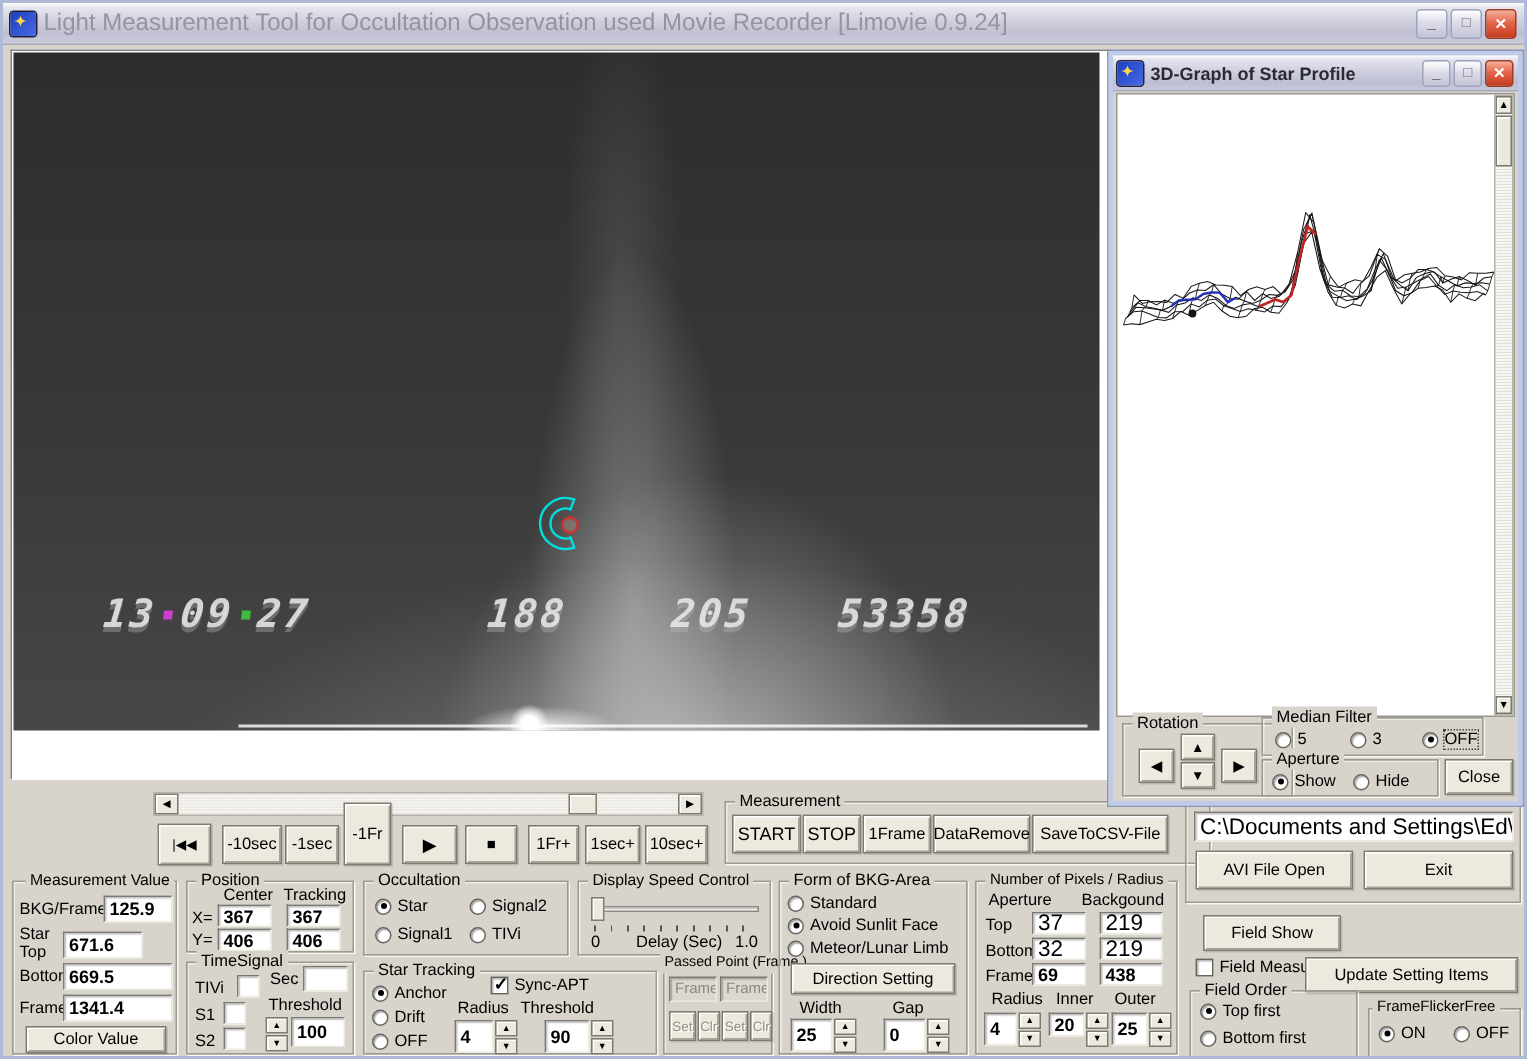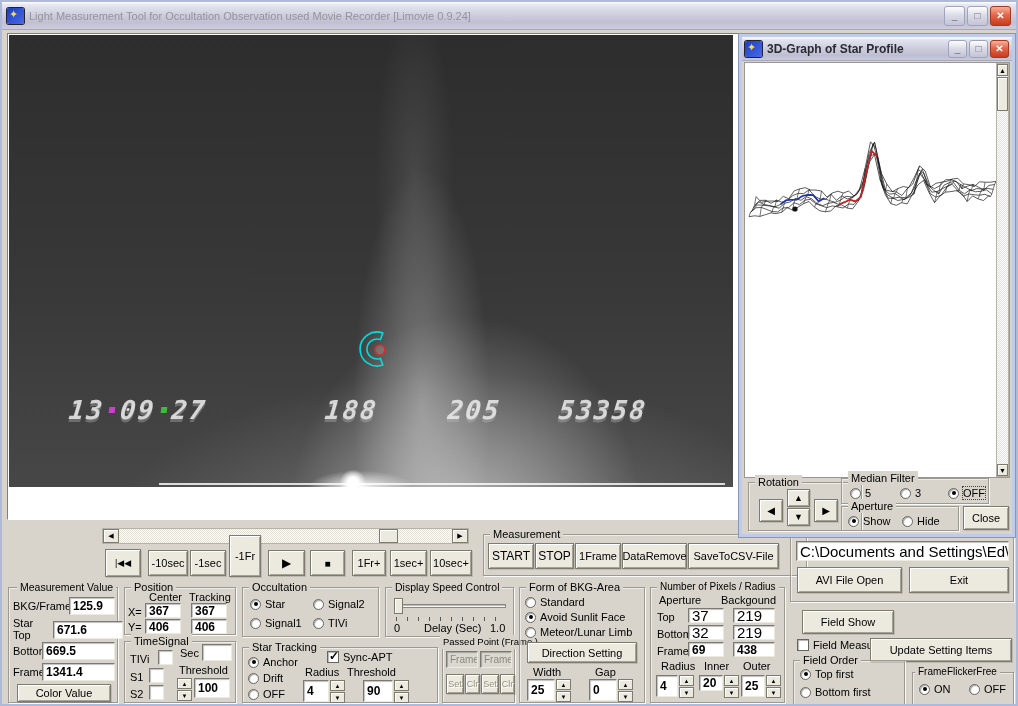--- a/index.html
+++ b/index.html
@@ -8,21 +8,21 @@
   .app { position:relative; width:1018px; height:706px; background:#d8d4cb; overflow:hidden;
          border:2px solid #aebad8; }
   .abs { position:absolute; }
   
   .titlebar { position:absolute; left:0; top:0; right:0; height:28px; display:flex; align-items:center;
               padding:0 5px; background:linear-gradient(180deg,#fdfdff 0%,#e7e7f1 10%,#cfcfdf 45%,#c0c0d2 75%,#ccccde 100%);
               border-bottom:1px solid #a8a8bc; }
   .app-icon { width:17px; height:16px; margin-right:5px; border-radius:2px; position:relative;
               background:linear-gradient(135deg,#1b3fbd,#4a6ae8); box-shadow:0 0 0 1px #223; }
   .app-icon::after { content:"✦"; position:absolute; left:2px; top:0px; color:#ffd84a; font-size:11px; }
-  .title-text { flex:1; font-size:11px; color:#94949f; white-space:nowrap; overflow:hidden; }
+  .title-text { flex:1; font-size:16px; color:#94949f; white-space:nowrap; overflow:hidden; }
   .winbtns { display:flex; gap:2px; }
   .winbtn { width:21px; height:20px; border-radius:3px; display:flex; align-items:center; justify-content:center;
             font-size:10px; color:#6f6f82; background:linear-gradient(180deg,#ffffff,#dcdce8 45%,#c3c3d6);
             border:1px solid #9fa4bd; }
   .winbtn.close { background:linear-gradient(180deg,#f6b09a,#e4664a 45%,#c63d1e); color:#fff; font-weight:bold; border-color:#a03a20; }
   
   .g { position:absolute; border:1px solid #9c9a90; box-shadow:1px 1px 0 rgba(255,255,255,.85), inset 1px 1px 0 rgba(255,255,255,.55); }
   .gl { position:absolute; top:-8px; left:6px; background:#d8d4cb; padding:0 3px; font-size:11px; line-height:14px; white-space:nowrap; color:#000; }
   .lbl { position:absolute; font-size:11px; white-space:nowrap; color:#000; }
   .inp { position:absolute; background:#fff; border:1px solid; border-color:#7a7a72 #eceade #eceade #7a7a72;
@@ -242,21 +242,21 @@
     <div class="btn" style="left:6px;top:34px;width:105px;height:26px">AVI File Open</div>
     <div class="btn" style="left:118px;top:34px;width:100px;height:26px">Exit</div>
   </div>
 
   <div class="g" style="left:6px;top:585px;width:110px;height:116px">
     <span class="gl" style="left:8px;font-size:10.5px">Measurement Value</span>
     <span class="lbl" style="left:4px;top:12px">BKG/Frame</span>
     <div class="inp" style="left:60px;top:9px;width:46px;height:18px">125.9</div>
     <span class="lbl" style="left:4px;top:29px">Star</span>
     <span class="lbl" style="left:4px;top:41px">Top</span>
-    <div class="inp" style="left:44px;top:33px;width:70px;height:18px">671.6</div>
+    <div class="inp" style="left:33px;top:33px;width:53px;height:18px">671.6</div>
     <span class="lbl" style="left:4px;top:57px">Bottom</span>
     <div class="inp" style="left:33px;top:54px;width:73px;height:18px">669.5</div>
     <span class="lbl" style="left:4px;top:78px">Frame</span>
     <div class="inp" style="left:33px;top:75px;width:73px;height:18px">1341.4</div>
     <div class="btn" style="left:8px;top:96px;width:94px;height:18px">Color Value</div>
   </div>
 
   <div class="g" style="left:122px;top:585px;width:112px;height:48px">
     <span class="gl">Position</span>
     <span class="lbl" style="left:24px;top:3px">Center</span>

